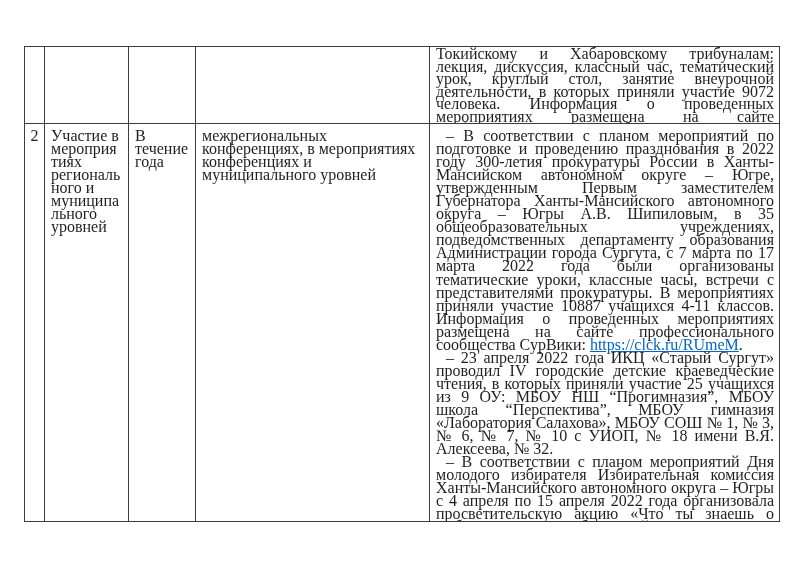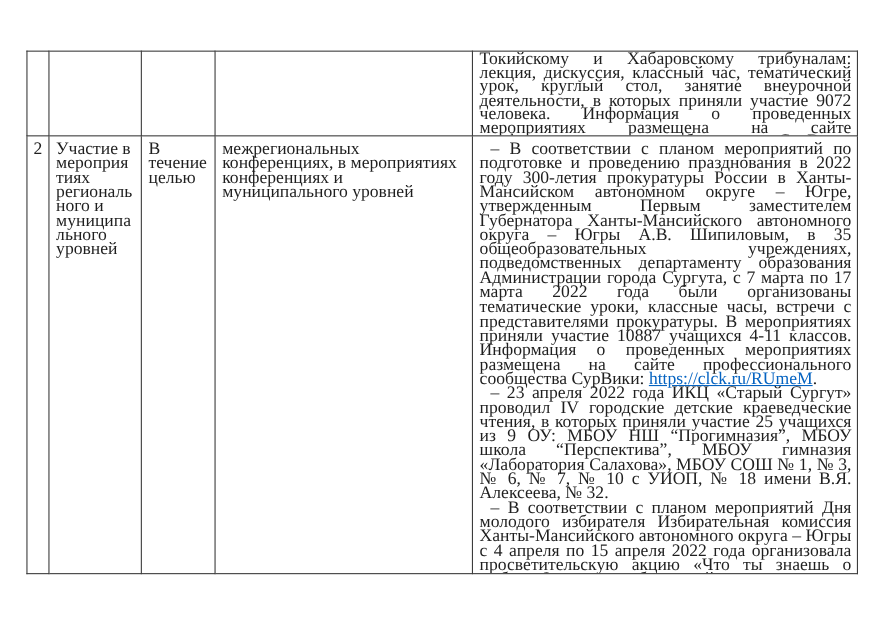--- a/index.html
+++ b/index.html
@@ -89,21 +89,21 @@
         </td>
       </tr>
       <tr class="row-main">
         <td>
             <div class="cell num-cell">2</div>
           </td>
         <td>
             <div class="cell plain-cell">Участие в мероприятиях регионального и муниципального уровней</div>
           </td>
         <td>
-            <div class="cell plain-cell">В течение целью</div>
+            <div class="cell plain-cell">В течение года</div>
           </td>
         <td>
             <div class="cell plain-cell">межрегиональных конференциях, в мероприятиях конференциях и муниципального уровней</div>
           </td>
         <td>
           <div class="cell report-cell">
             <p><span>– В соответствии с планом мероприятий по подготовке и проведению празднования в 2022 году 300-летия прокуратуры России в Ханты-Мансийском автономном округе – Югре, утвержденным Первым заместителем Губернатора Ханты-Мансийского автономного округа – Югры А.В. Шипиловым, в 35 общеобразовательных учреждениях, подведомственных департаменту образования Администрации города Сургута, с 7 марта по 17 марта 2022 года были организованы тематические уроки, классные часы, встречи с представителями прокуратуры. В мероприятиях приняли участие 10887 учащихся 4-11 классов. Информация о проведенных мероприятиях размещена на сайте профессионального сообщества СурВики: </span><a class="doc-link" style="color: rgb(5, 99, 193);">https://clck.ru/RUmeM</a><span>.</span></p>
             <p>– 23 апреля 2022 года ИКЦ «Старый Сургут» проводил IV городские детские краеведческие чтения, в которых приняли участие 25 учащихся из 9 ОУ: МБОУ НШ “Прогимназия”, МБОУ школа “Перспектива”, МБОУ гимназия «Лаборатория Салахова», МБОУ СОШ № 1, № 3, № 6, № 7, № 10 с УИОП, № 18 имени В.Я. Алексеева, № 32.</p>
             <p>– В соответствии с планом мероприятий Дня молодого избирателя Избирательная комиссия Ханты-Мансийского автономного округа – Югры с 4 апреля по 15 апреля 2022 года организовала просветительскую акцию «Что ты знаешь о выборах?» для избирателей, в том числе молодых и будущих, в возрасте до 30 лет с целью повышения правовой культуры избирателей, в том числе молодых и будущих, получения и последующего распространения ими знаний в сфере избирательного права и избирательного процесса, правового просвещения избирателей. В акции "Что ты знаешь о выборах?" приняли участие 931 учащийся из 14 общеобразовательных учреждений города:  МБОУ СОШ № 4 имени Л.И. Золотухиной,</p>
           </div>

